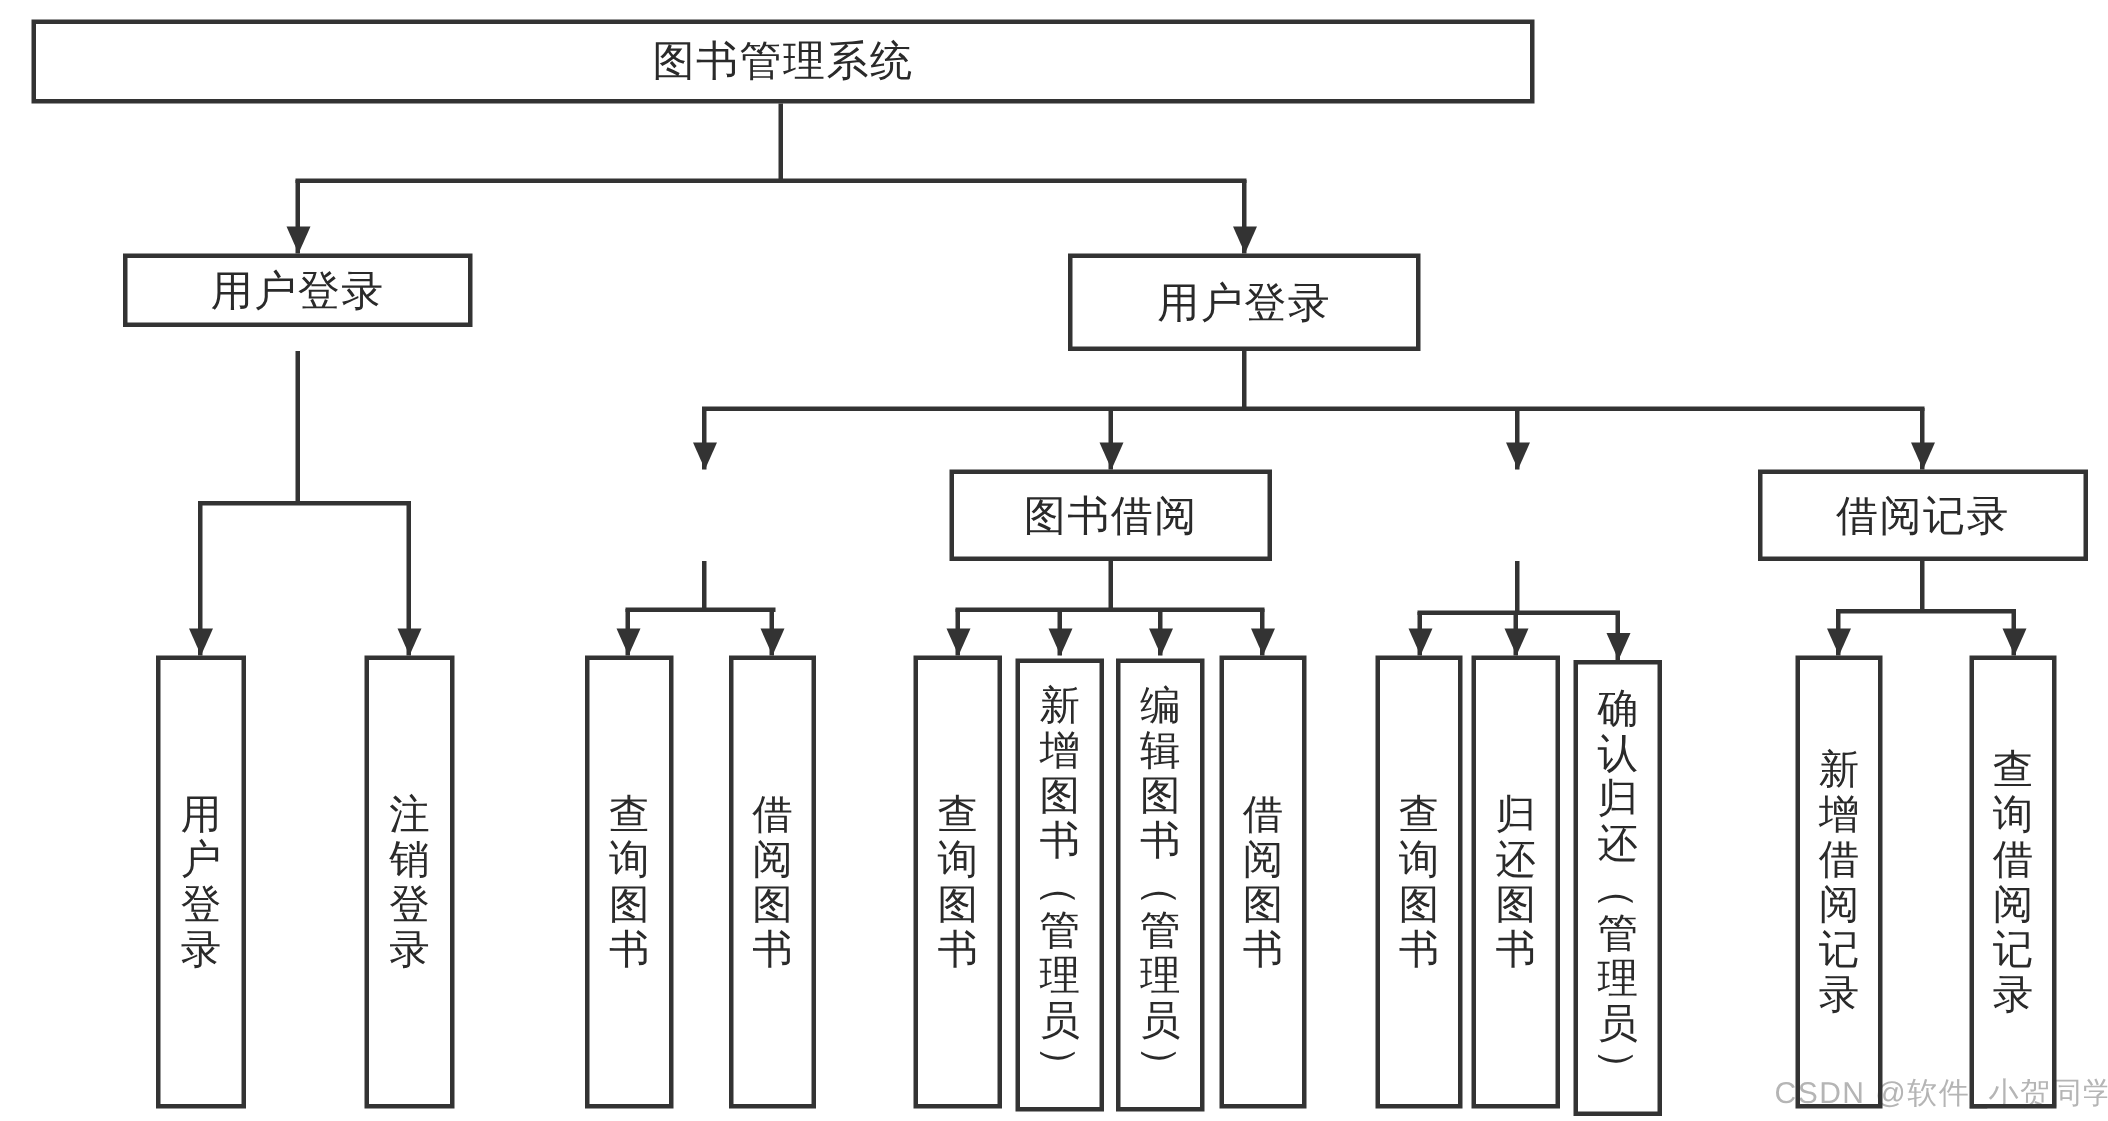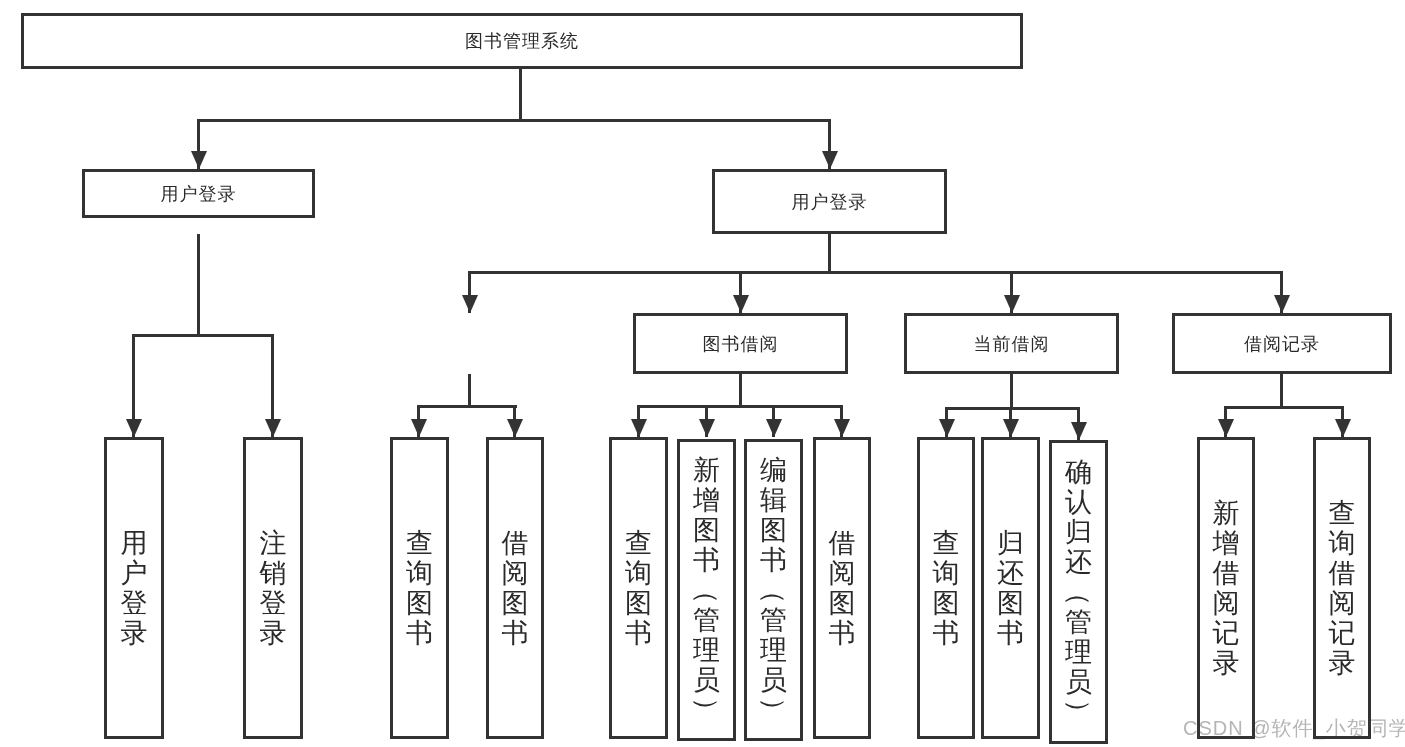--- a/index.html
+++ b/index.html
@@ -31,21 +31,21 @@
     position:absolute;
     box-sizing:border-box;
     border:3px solid var(--line);
     background:transparent;
     z-index:2;
   }
   .hnode{
     display:flex;align-items:center;justify-content:center;
   }
   .hlabel{
-    font-size:18px;
+    font-size:28px;
     letter-spacing:1px;
     line-height:1;
     white-space:nowrap;
   }
   .vnode{display:flex;align-items:center;justify-content:center;}
   .vlabel{
     display:flex;flex-direction:column;
     align-items:center;justify-content:center;
     gap:3px;
     width:100%;height:100%;
@@ -102,23 +102,20 @@
   <div class="vline" style="left:828px;top:234px;height:38px"></div>
   <div class="hline" style="left:468px;top:271px;width:815px"></div>
   <div class="varrow" style="left:468px;top:272px;height:41px"></div>
   <div class="varrow" style="left:739px;top:272px;height:41px"></div>
   <div class="varrow" style="left:1010px;top:272px;height:41px"></div>
   <div class="varrow" style="left:1280px;top:272px;height:41px"></div>
 
   <div class="node hnode" style="left:633px;top:313px;width:215px;height:61px">
     <span class="hlabel">图书借阅</span>
   </div>
-  <div class="node hnode" style="left:904px;top:313px;width:215px;height:61px">
-    <span class="hlabel">当前借阅</span>
-  </div>
   <div class="node hnode" style="left:1172px;top:313px;width:220px;height:61px">
     <span class="hlabel">借阅记录</span>
   </div>
 
   <div class="vline" style="left:197px;top:234px;height:101px"></div>
   <div class="hline" style="left:132px;top:334px;width:142px"></div>
   <div class="varrow" style="left:132px;top:335px;height:102px"></div>
   <div class="varrow" style="left:271px;top:335px;height:102px"></div>
 
   <div class="vline" style="left:468px;top:374px;height:32px"></div>

